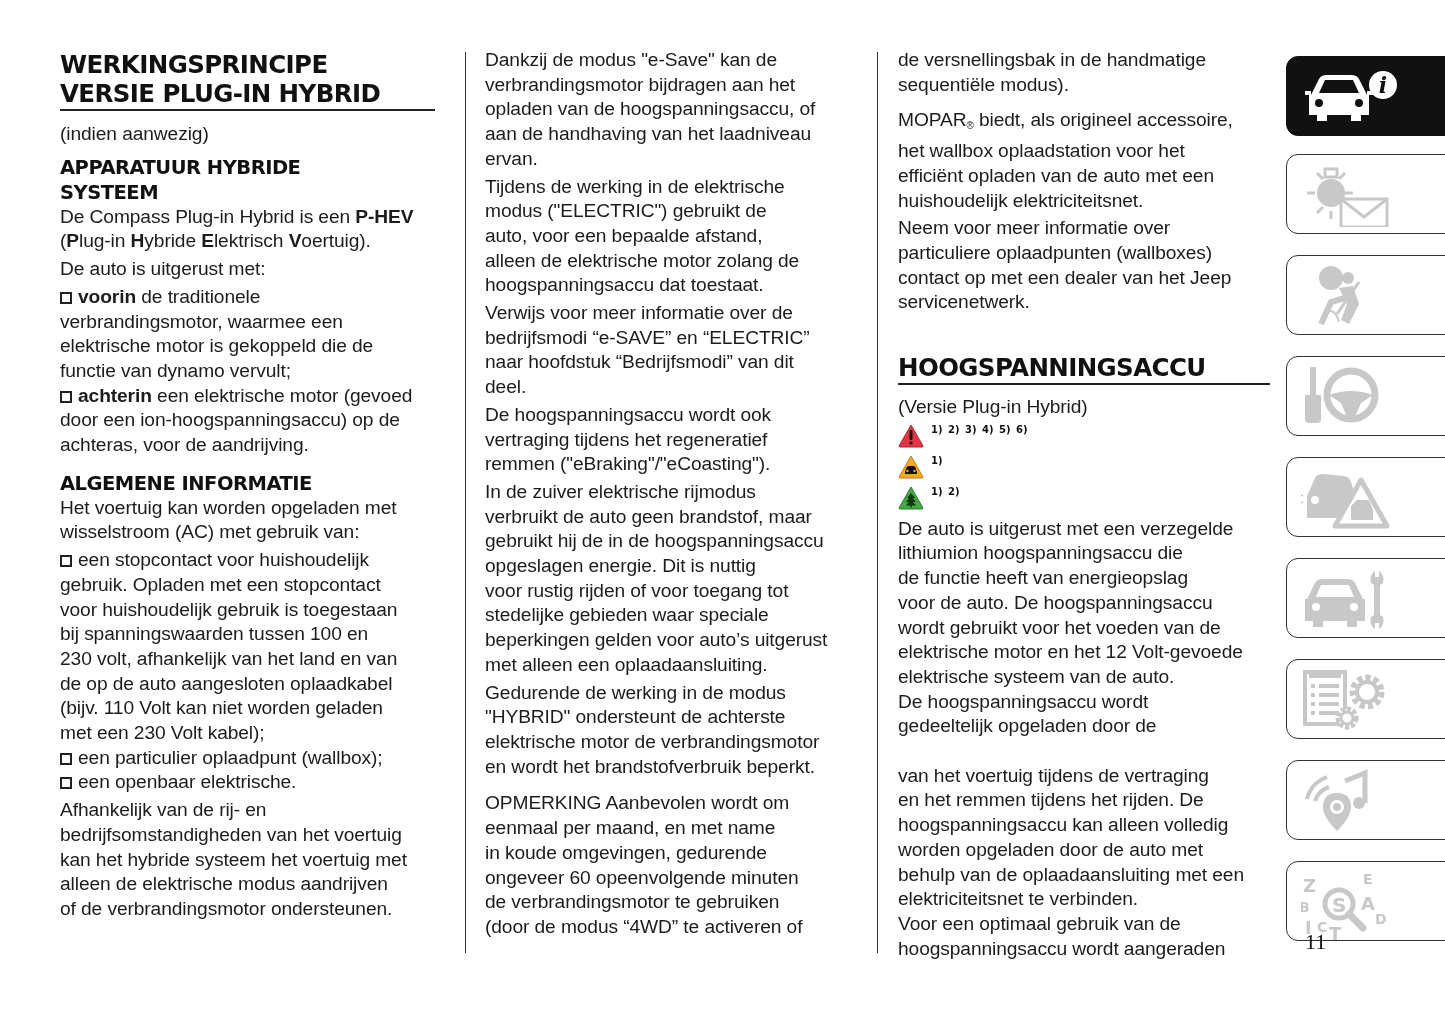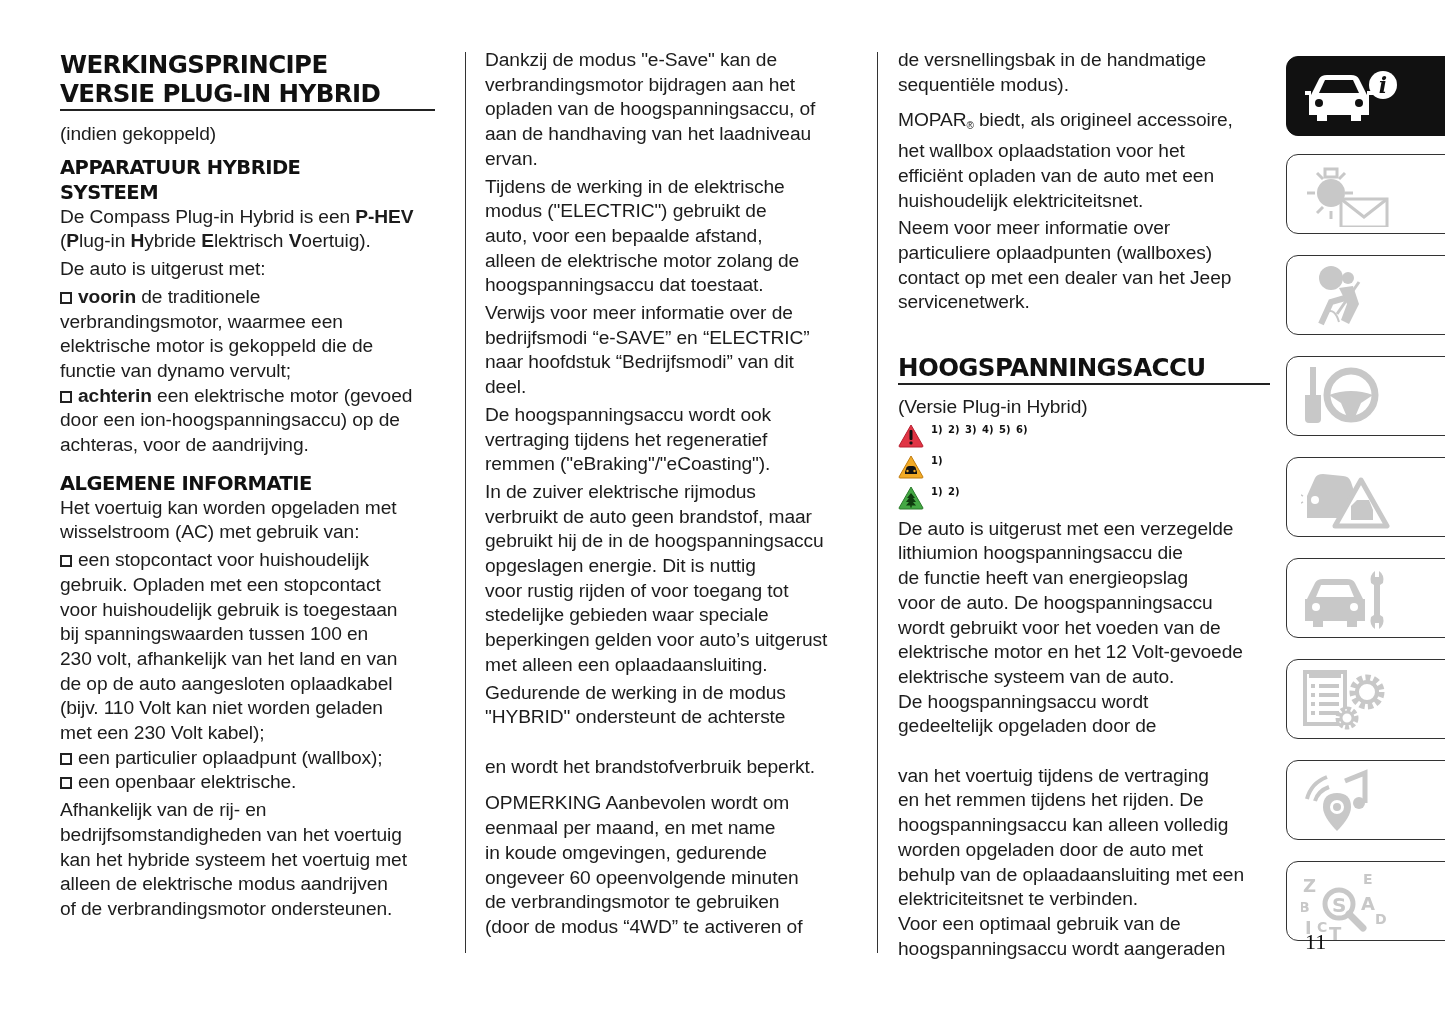--- a/index.html
+++ b/index.html
@@ -52,21 +52,21 @@
 
 <div id="div1" class="divider"></div>
 <div id="div2" class="divider"></div>
 
 <div id="col1" class="col">
   <div class="h1" style="padding-top:2px;">
     <div>WERKINGSPRINCIPE</div>
     <div>VERSIE PLUG-IN HYBRID</div>
   </div>
   <div style="height:11px"></div>
-  <p class="p">(indien gekoppeld)</p>
+  <p class="p">(indien aanwezig)</p>
   <div style="height:8px"></div>
   <div class="h2">
     <div>APPARATUUR HYBRIDE</div>
     <div>SYSTEEM</div>
   </div>
   <p class="p">
     <span>De Compass Plug-in Hybrid is een </span><b>P-HEV</b><br>
     <span>(</span><b>P</b><span>lug-in </span><b>H</b><span>ybride </span><b>E</b><span>lektrisch </span><b>V</b><span>oertuig).</span>
   </p>
   <div class="gap-s"></div>
@@ -153,21 +153,21 @@
     <span>opgeslagen energie. Dit is nuttig</span><br>
     <span>voor rustig rijden of voor toegang tot</span><br>
     <span>stedelijke gebieden waar speciale</span><br>
     <span>beperkingen gelden voor auto’s uitgerust</span><br>
     <span>met alleen een oplaadaansluiting.</span>
   </p>
   <div class="gap-s"></div>
   <p class="p">
     <span>Gedurende de werking in de modus</span><br>
     <span>"HYBRID" ondersteunt de achterste</span><br>
-    <br>
+    <span>elektrische motor de verbrandingsmotor</span><br>
     <span>en wordt het brandstofverbruik beperkt.</span>
   </p>
   <div style="height:12px"></div>
   <p class="p">
     <span>OPMERKING Aanbevolen wordt om</span><br>
     <span>eenmaal per maand, en met name</span><br>
     <span>in koude omgevingen, gedurende</span><br>
     <span>ongeveer 60 opeenvolgende minuten</span><br>
     <span>de verbrandingsmotor te gebruiken</span><br>
     <span>(door de modus “4WD” te activeren of</span>

